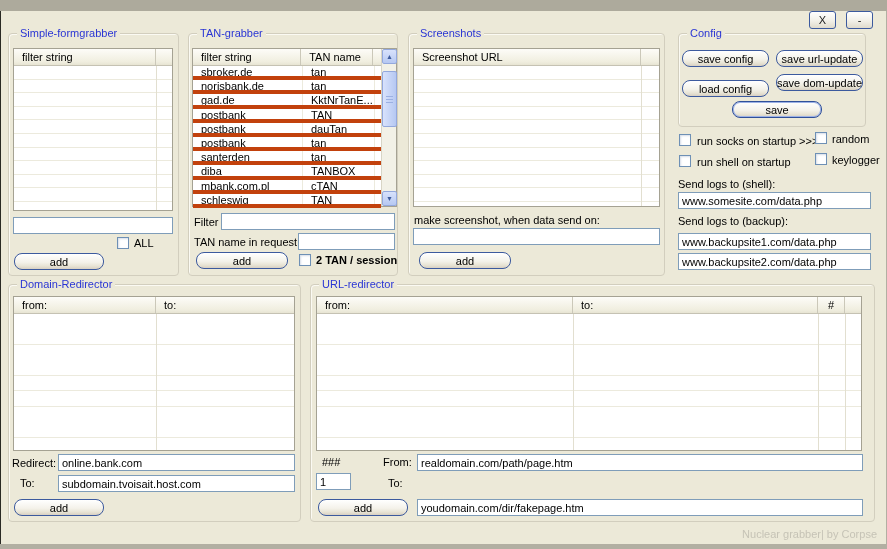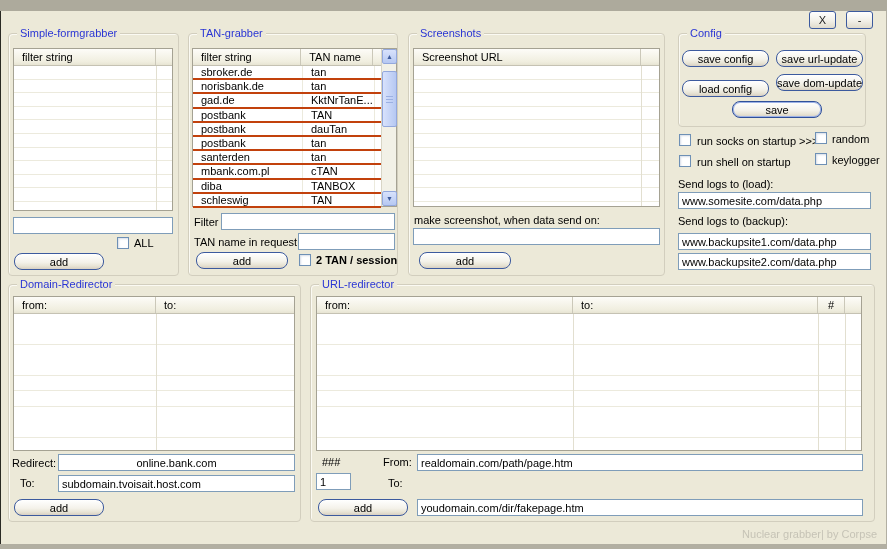--- a/index.html
+++ b/index.html
@@ -32,21 +32,21 @@
   .lv { position:absolute; background:#fff; border:1px solid #a5a293; }
   .lv-head { position:absolute; left:0; top:0; right:0; height:17px; display:flex;
              background:linear-gradient(to bottom,#fdfcf8,#f0eedf 80%,#e7e4d3); border-bottom:1px solid #c5c2b3; }
   .hc { height:100%; padding:2px 0 0 8px; border-right:1px solid #cbc8b9; overflow:hidden; white-space:nowrap; }
   .hc:last-child { border-right:none; }
   .lv-body { position:absolute; left:0; top:17px; right:0; bottom:0; background:#fff;
              background-image:repeating-linear-gradient(to bottom, transparent 0px, transparent 12.6px, #eceadd 12.6px, #eceadd 13.6px); }
   .lv-body.wide { background-image:repeating-linear-gradient(to bottom, transparent 0px, transparent 14.5px, #eceadd 14.5px, #eceadd 15.5px); }
   .vline { position:absolute; top:0; bottom:0; width:1px; background:#e2dfd0; }
 
-  .row { display:flex; height:14.2px; border-bottom:2px solid #c2410c; line-height:13px; }
+  .row { display:flex; height:14.2px; border-bottom:4px solid #c2410c; line-height:13px; }
   .row .c1 { width:110px; padding-left:8px; border-right:1px solid #eceadd; overflow:hidden; white-space:nowrap; }
   .row .c2 { width:72px; padding-left:8px; border-right:1px solid #eceadd; overflow:hidden; white-space:nowrap; }
 
   .sbar { position:absolute; top:0; right:0; width:15px; bottom:0; background:#f2f1e7; border-left:1px solid #d8d5c6; }
   .sbtn { position:absolute; left:0; width:15px; height:15px; background:linear-gradient(to bottom,#d8e2fc,#b6c8f2);
           border:1px solid #93a8dd; border-radius:2px; color:#3f5c9e; font-size:7px; line-height:13px; text-align:center; }
   .sthumb { position:absolute; left:0; top:22px; width:15px; height:56px; background:linear-gradient(to right,#d8e2fc,#b6c8f2);
             border:1px solid #93a8dd; border-radius:2px; }
   .sthumb:after { content:""; position:absolute; left:3px; right:3px; top:24px; height:7px;
             background:repeating-linear-gradient(to bottom,#9bb0e2 0 1px, transparent 1px 3px); }
@@ -118,26 +118,26 @@
         </div>
       <div class="row">
           <div class="c1">postbank</div>
           <div class="c2">tan</div>
         </div>
       <div class="row">
           <div class="c1">santerden</div>
           <div class="c2">tan</div>
         </div>
       <div class="row">
+          <div class="c1">diba</div>
+          <div class="c2">TANBOX</div>
+        </div>
+      <div class="row">
           <div class="c1">mbank.com.pl</div>
           <div class="c2">cTAN</div>
-        </div>
-      <div class="row">
-          <div class="c1">diba</div>
-          <div class="c2">TANBOX</div>
         </div>
       <div class="row">
           <div class="c1">schleswig</div>
           <div class="c2">TAN</div>
         </div>
     </div>
     <div class="sbar">
       <div class="sbtn" style="top:0;">▲</div>
       <div class="sthumb"></div>
       <div class="sbtn" style="bottom:0;">▼</div>
@@ -178,40 +178,40 @@
 
   <span class="cb" style="left:679px; top:134px;"></span>
   <span class="lbl" style="left:697px; top:135px;">run socks on startup &gt;&gt;&gt;</span>
   <span class="cb" style="left:815px; top:132px;"></span>
   <span class="lbl" style="left:832px; top:133px;">random</span>
   <span class="cb" style="left:679px; top:155px;"></span>
   <span class="lbl" style="left:697px; top:156px;">run shell on startup</span>
   <span class="cb" style="left:815px; top:153px;"></span>
   <span class="lbl" style="left:832px; top:154px;">keylogger</span>
 
-  <span class="lbl" style="left:678px; top:178px;">Send logs to (load):</span>
+  <span class="lbl" style="left:678px; top:178px;">Send logs to (shell):</span>
   <input class="tb" style="left: 678px; top: 192px; width: 193px;" value="www.somesite.com/data.php">
   <span class="lbl" style="left:678px; top:215px;">Send logs to (backup):</span>
   <input class="tb" style="left: 678px; top: 233px; width: 193px;" value="www.backupsite1.com/data.php">
   <input class="tb" style="left: 678px; top: 253px; width: 193px;" value="www.backupsite2.com/data.php">
 
   <div class="grp" style="left:8px; top:284px; width:293px; height:238px;">
     <span class="grp-title">Domain-Redirector</span>
   </div>
   <div class="lv" style="left:13px; top:296px; width:282px; height:155px;">
     <div class="lv-head">
       <div class="hc" style="width:142px;">from:</div>
       <div class="hc" style="flex:1;">to:</div>
     </div>
     <div class="lv-body wide">
       <div class="vline" style="left:142px;"></div>
     </div>
   </div>
   <span class="lbl" style="left:12px; top:457px;">Redirect:</span>
-  <input class="tb" style="left: 58px; top: 454px; width: 237px; text-align: center;" value="online.bank.com">
+  <input class="tb" style="left: 58px; top: 454px; width: 237px;" value="online.bank.com">
   <span class="lbl" style="left:20px; top:477px;">To:</span>
   <input class="tb" style="left: 58px; top: 475px; width: 237px;" value="subdomain.tvoisait.host.com">
   <div class="btn" style="left:14px; top:499px; width:90px;">add</div>
 
   <div class="grp" style="left:310px; top:284px; width:565px; height:238px;">
     <span class="grp-title">URL-redirector</span>
   </div>
   <div class="lv" style="left:316px; top:296px; width:546px; height:155px;">
     <div class="lv-head">
       <div class="hc" style="width:256px;">from:</div>

